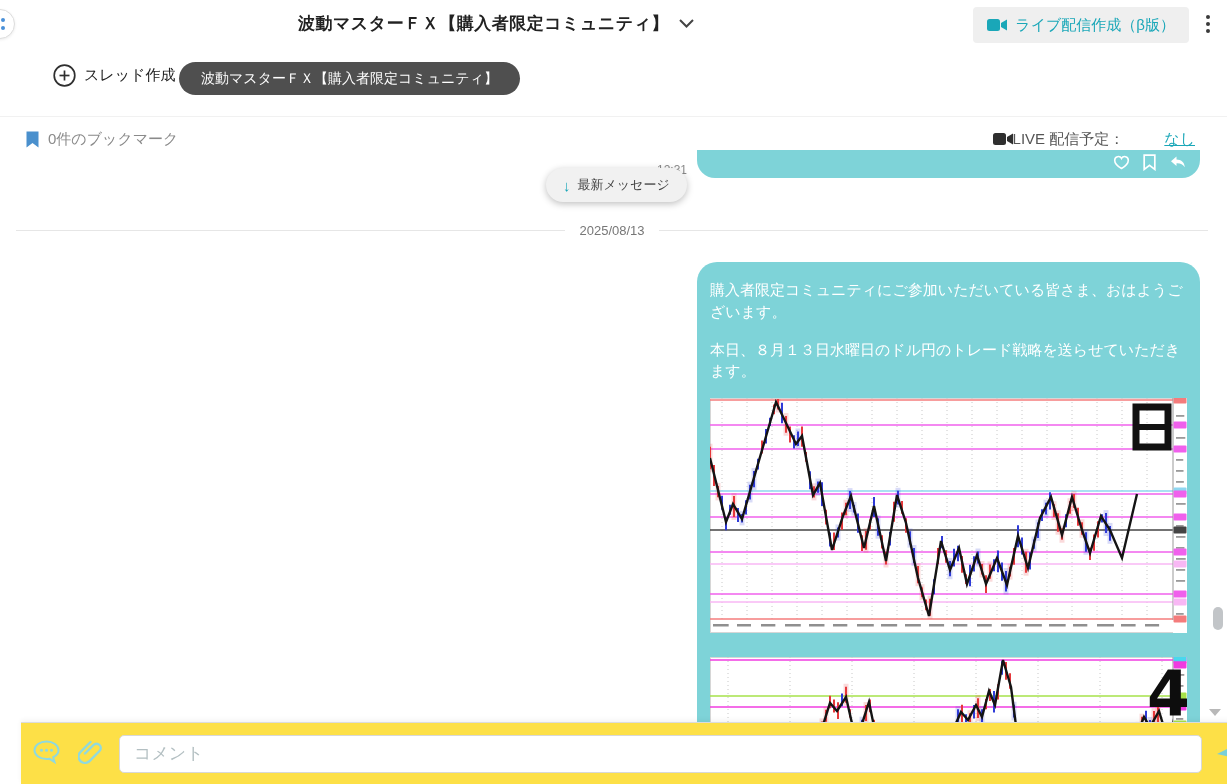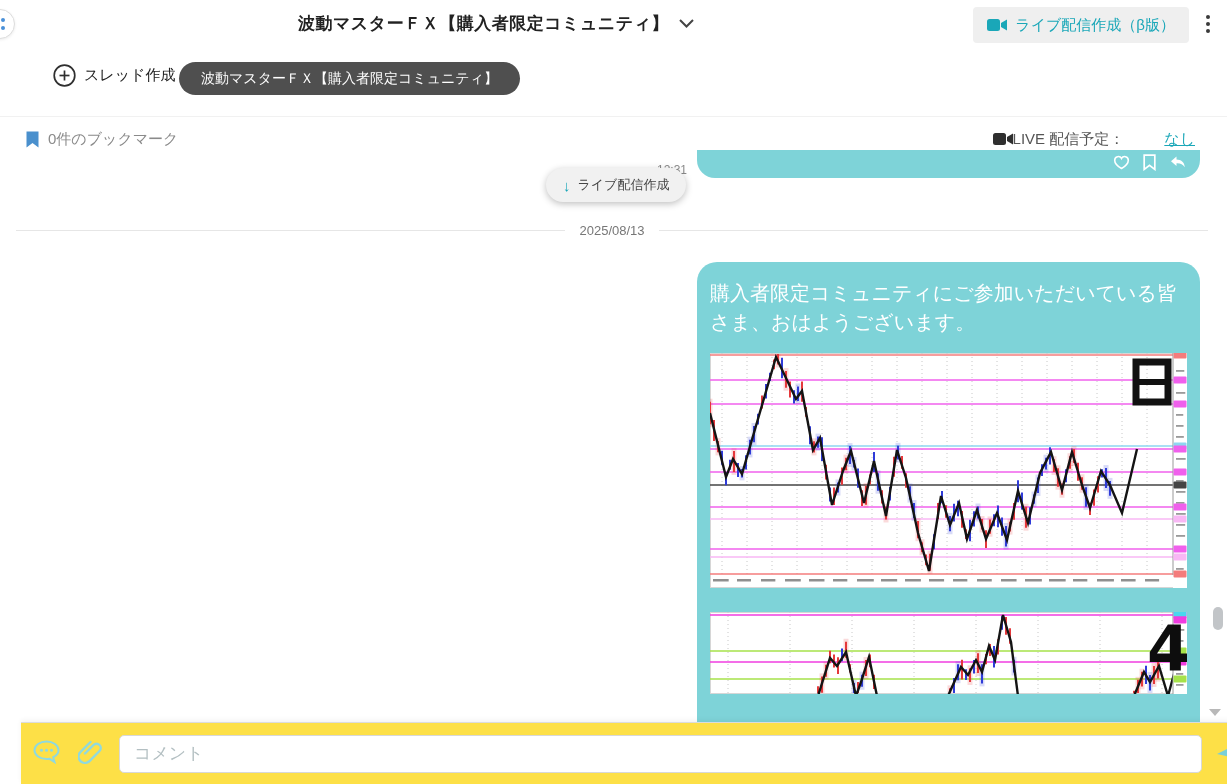--- a/index.html
+++ b/index.html
@@ -51,21 +51,21 @@
   .latest-btn { position:absolute; left:546px; top:18px; height:34px; padding:0 17px; display:flex; align-items:center; gap:7px;
     background:#f1f1f1; border:none; border-radius:17px; box-shadow:0 2px 7px rgba(0,0,0,.25);
     font-size:13px; color:#444; cursor:pointer; }
   .latest-btn .arr { color:#1aa7b8; font-size:15px; font-weight:700; }
   .date-divider { position:absolute; left:16px; right:19px; top:71px; height:18px;
     display:flex; align-items:center; gap:14px; color:#777; font-size:13px;justify-content:center; }
   .date-divider::before,.date-divider::after { content:""; flex:1; height:1px; background:#e6e6e6; }
 
   .bubble-main { position:absolute; left:697px; top:112px; width:503px; height:640px;
     background:#7ed3d8; border-radius:20px; padding:17px 13px 13px 13px; overflow:hidden; }
-  .bubble-main p { color:#fff; font-size:20px; line-height:1.45; margin-bottom:16px; }
+  .bubble-main p { color:#fff; font-size:15px; line-height:1.45; margin-bottom:16px; }
   .chart-box { width:477px; background:#fff; display:block; border:none; padding:0; cursor:pointer; }
   .chart-box svg { display:block; }
   .chart-gap { height:24px; }
 
   
   .scroll-thumb { position:absolute; right:4px; top:457px; width:10px; height:23px; border-radius:5px; background:#c2c5c8; }
   .scroll-down { position:absolute; right:6px; top:559px; width:0; height:0;
     border-left:6px solid transparent; border-right:6px solid transparent; border-top:7px solid #b8b8b8; }
 
   
@@ -157,29 +157,30 @@
       <svg width="18" height="16" viewBox="0 0 18 16">
         <path d="M7.5 2.5 L2 7.3 L7.5 12 V9.3 C11.5 9.1 13.8 10.4 15.8 13.3 C15.4 8 12 5.6 7.5 5.5 Z" fill="#fff"></path>
       </svg>
     </button>
   </div>
 
   <div class="prev-time">12:31</div>
 
   <button class="latest-btn">
     <span class="arr">↓</span>
-    <span>ライブ配信作成</span>
+    <span>最新メッセージ</span>
   </button>
 
   <div class="date-divider">
     <span>2025/08/13</span>
   </div>
 
   <div class="bubble-main">
     <p>購入者限定コミュニティにご参加いただいている皆さま、おはようございます。</p>
+    <p>本日、８月１３日水曜日のドル円のトレード戦略を送らせていただきます。</p>
 
     <button class="chart-box">
       <span class="sr-only">日</span>
       <svg id="chart1" width="477" height="235" viewBox="0 0 477 235">
           <g>
             <rect x="0.5" y="0.5" width="476" height="234" fill="#ffffff" stroke="#d6d6d6" stroke-width="1"></rect>
             <line x1="12" y1="0" x2="12" y2="222" stroke="#c8c8c8" stroke-width="1" stroke-dasharray="1 3"></line>
             <line x1="37" y1="0" x2="37" y2="222" stroke="#c8c8c8" stroke-width="1" stroke-dasharray="1 3"></line>
             <line x1="62" y1="0" x2="62" y2="222" stroke="#c8c8c8" stroke-width="1" stroke-dasharray="1 3"></line>
             <line x1="87" y1="0" x2="87" y2="222" stroke="#c8c8c8" stroke-width="1" stroke-dasharray="1 3"></line>

